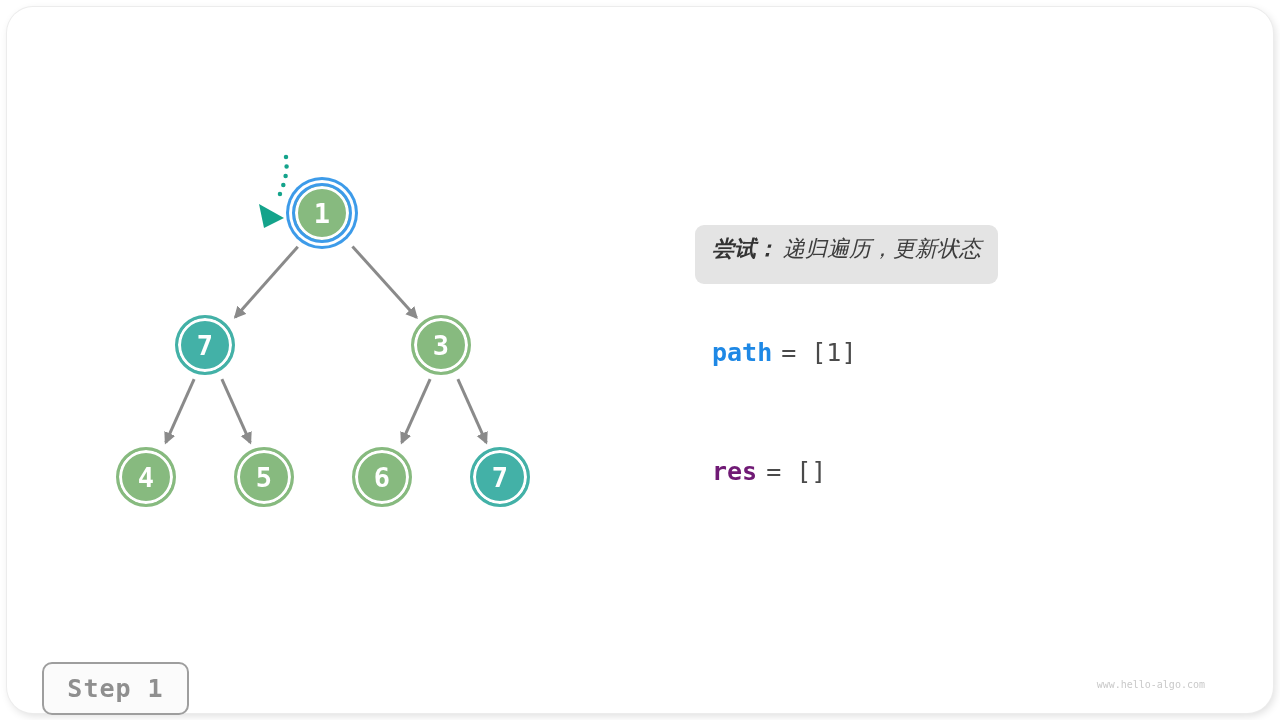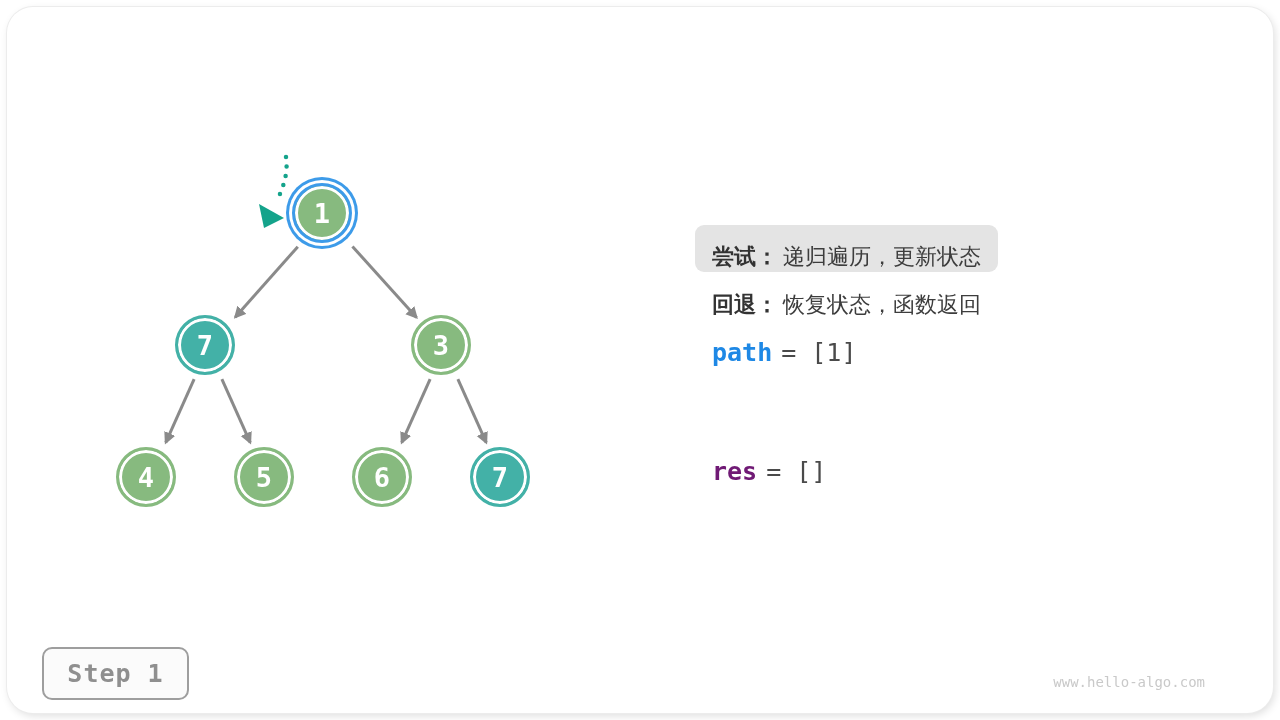--- a/index.html
+++ b/index.html
@@ -42,55 +42,56 @@
   .panel-line {
     position: absolute;
     white-space: nowrap;
     color: #3b3b3b;
     font-size: 22px;
   }
   .zh-label { font-weight: bold; color: #333333; }
   .zh-text  { margin-left: 5px; color: #3d3d3d; }
   .try-line {
     left: 688px; top: 218px;
-    height: 47px; line-height: 47px;
-    padding: 8px 17px;
+    height: 59px; line-height: 47px;
+    padding: 0 17px;
     background: #e4e4e4;
     border-radius: 9px;
+    font-style: italic;
   }
   .back-line { left: 705px; top: 283px; }
   .code-line {
     font-family: "DejaVu Sans Mono", monospace;
     font-size: 25px;
     color: #4a4a4a;
   }
   .path-line { left: 705px; top: 331px; }
   .res-line  { left: 705px; top: 450px; }
   .var-name  { font-weight: bold; }
   .var-name.path { color: #1e88e5; }
   .var-name.res  { color: #2e9c8d; }
   .var-value { margin-left: 9px; }
   .step-box {
     position: absolute;
-    left: 35px; top: 640px;
+    left: 35px; top: 655px;
     width: 147px; height: 53px;
     border: 2px solid #9e9e9e;
     border-radius: 10px;
     background: #fbfbfb;
     display: flex; align-items: center; justify-content: center;
     font-family: "DejaVu Sans Mono", monospace;
     font-weight: bold; font-size: 25px;
     color: #8f8f8f;
     letter-spacing: 1px;
   }
   .watermark {
     position: absolute;
     right: 68px; bottom: 23px;
     font-family: "DejaVu Sans Mono", monospace;
-    font-size: 14px;
+    font-size: 10px;
     color: #c9c9c9;
   }
 </style>
 </head>
 <body>
 
 <div class="card">
 
   <svg id="edges-svg">
       <defs>
@@ -115,23 +116,20 @@
       <div class="tree-node green" style="left: 109px; top: 440px;">4</div>
       <div class="tree-node green" style="left: 227px; top: 440px;">5</div>
       <div class="tree-node green" style="left: 345px; top: 440px;">6</div>
       <div class="tree-node teal" style="left: 463px; top: 440px;">7</div>
     </div>
 
   <div class="panel-line try-line" style="background: rgb(228, 228, 228);">
     <span class="zh-label">尝试：</span><span class="zh-text">递归遍历，更新状态</span>
   </div>
 
-  <div class="panel-line back-line">
-    <span class="zh-label">回退：</span><span class="zh-text">恢复状态，函数返回</span>
-  </div>
 
   <div class="panel-line code-line path-line">
     <span class="var-name path" style="color: rgb(30, 136, 229);">path</span><span class="var-value">= [1]</span>
   </div>
 
   <div class="panel-line code-line res-line">
     <span class="var-name res" style="color: #701a75;">res</span><span class="var-value">= []</span>
   </div>
 
   <div class="step-box">

